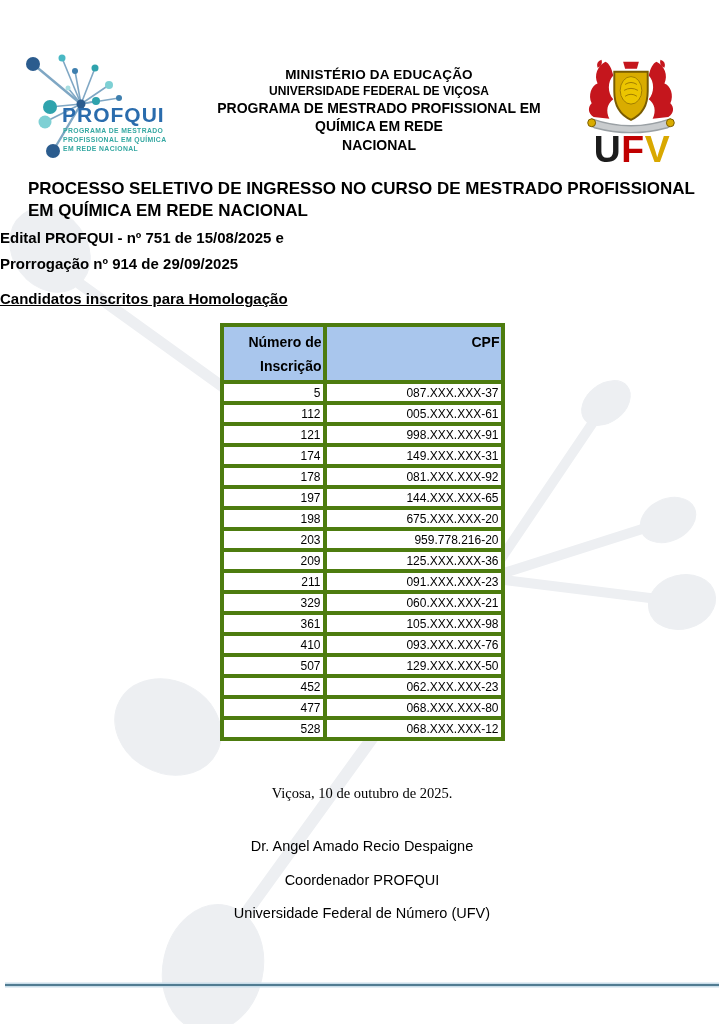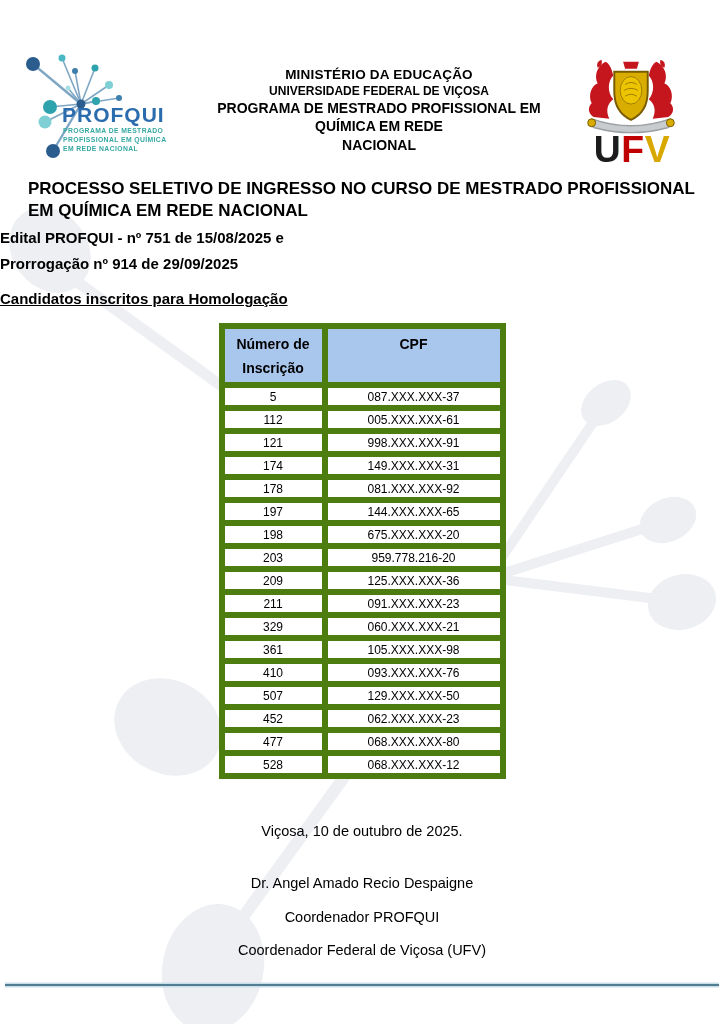--- a/index.html
+++ b/index.html
@@ -21,29 +21,29 @@
 
   
   .title-block{text-align:left;margin-top:4px;}
   .title-main{font-weight:bold;font-size:17px;line-height:1.3;padding:0 28px;}
   .edital{font-weight:bold;font-size:15px;line-height:1.7;margin-top:3px;}
   .subtitle{font-weight:bold;font-size:15px;text-decoration:underline;margin-top:14px;}
 
   
   table.roster{border-collapse:collapse;margin:16px auto 0;table-layout:fixed;}
   .roster col.c1{width:103px;} .roster col.c2{width:178px;}
-  .roster th,.roster td{border:6px solid #4d7c0f;text-align:center;}
+  .roster th,.roster td{border:4px solid #4d7c0f;text-align:right;}
   .roster th{
     background:#a9c6ed;height:48px;font-size:14px;font-weight:bold;
     vertical-align:top;padding-top:4px;line-height:1.7;
   }
   .roster td{font-size:12px;height:15px;padding:1px 2px;background:#fff;}
 
   
-  .date-line{text-align:center;font-size:14.5px;margin-top:44px;}
+  .date-line{text-align:center;font-size:14.5px;margin-top:44px;font-family:Liberation Serif, serif;}
   .sign-block{text-align:center;font-size:14.5px;margin-top:28px;}
   .sign-block div{line-height:2.3;}
 
   .footer-rule{
     position:absolute;left:5px;right:5px;bottom:38px;height:2px;z-index:1;
     background:#517c92;box-shadow:0 -1.5px 0 #c9dde9,0 1.5px 0 #c9dde9;
   }
 </style>
 </head>
 <body>
@@ -239,19 +239,19 @@
             <td>068.XXX.XXX-12</td>
           </tr>
       </tbody>
     </table>
 
     <div class="date-line">Viçosa, 10 de outubro de 2025.</div>
 
     <div class="sign-block">
       <div>Dr. Angel Amado Recio Despaigne</div>
       <div>Coordenador PROFQUI</div>
-      <div>Coordenador Federal de Viçosa (UFV)</div>
+      <div>Universidade Federal de Número (UFV)</div>
     </div>
 
   </div>
 
   <div class="footer-rule"></div>
 </div>
 
 </body></html>

